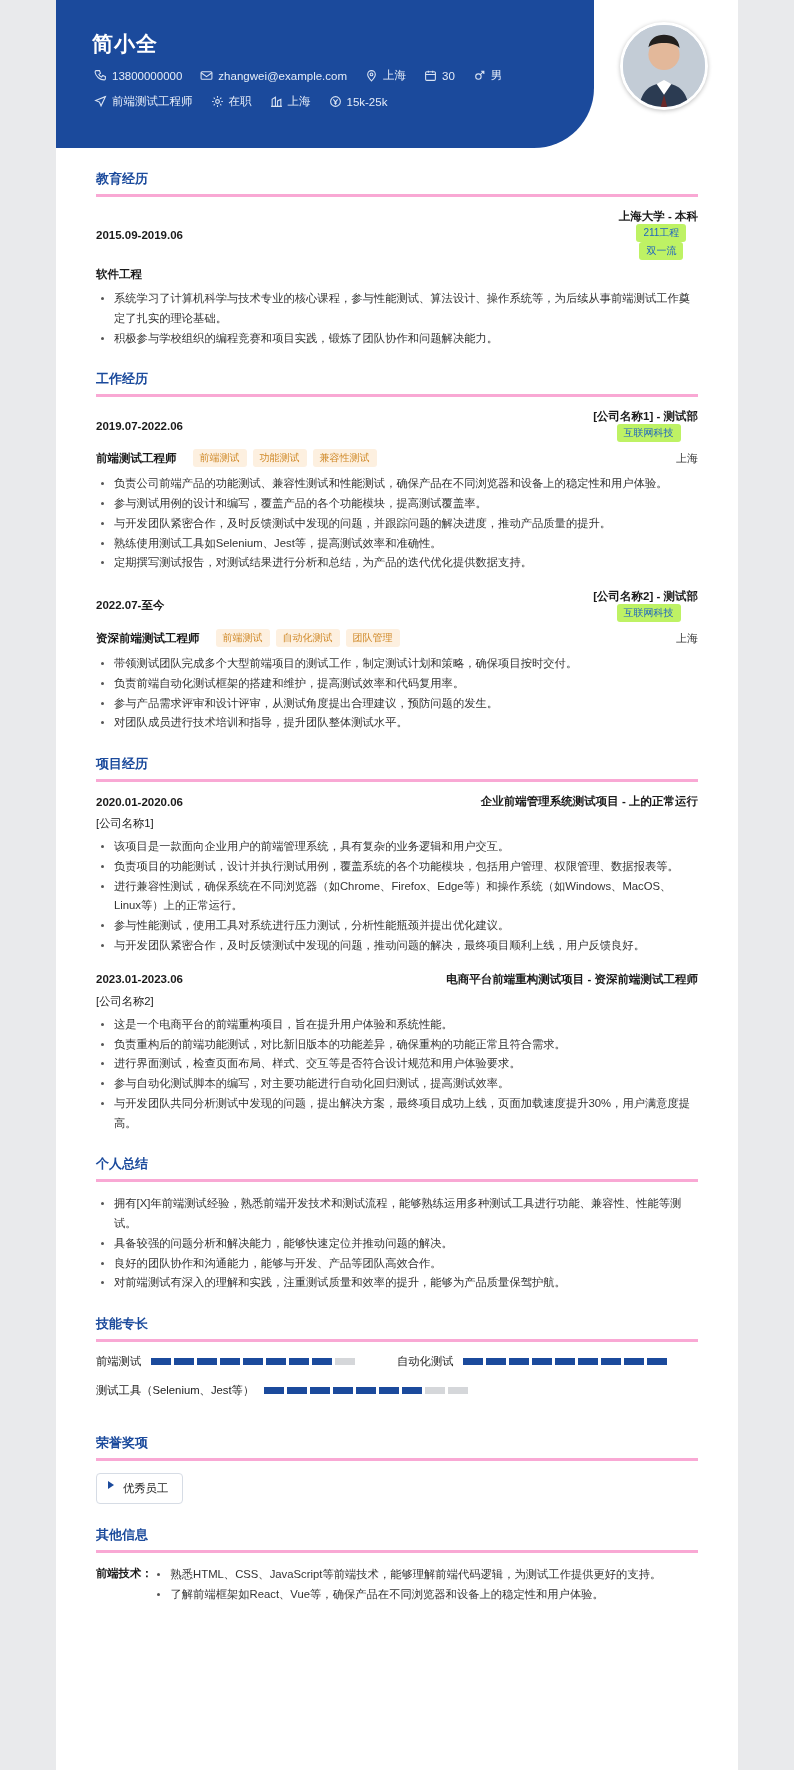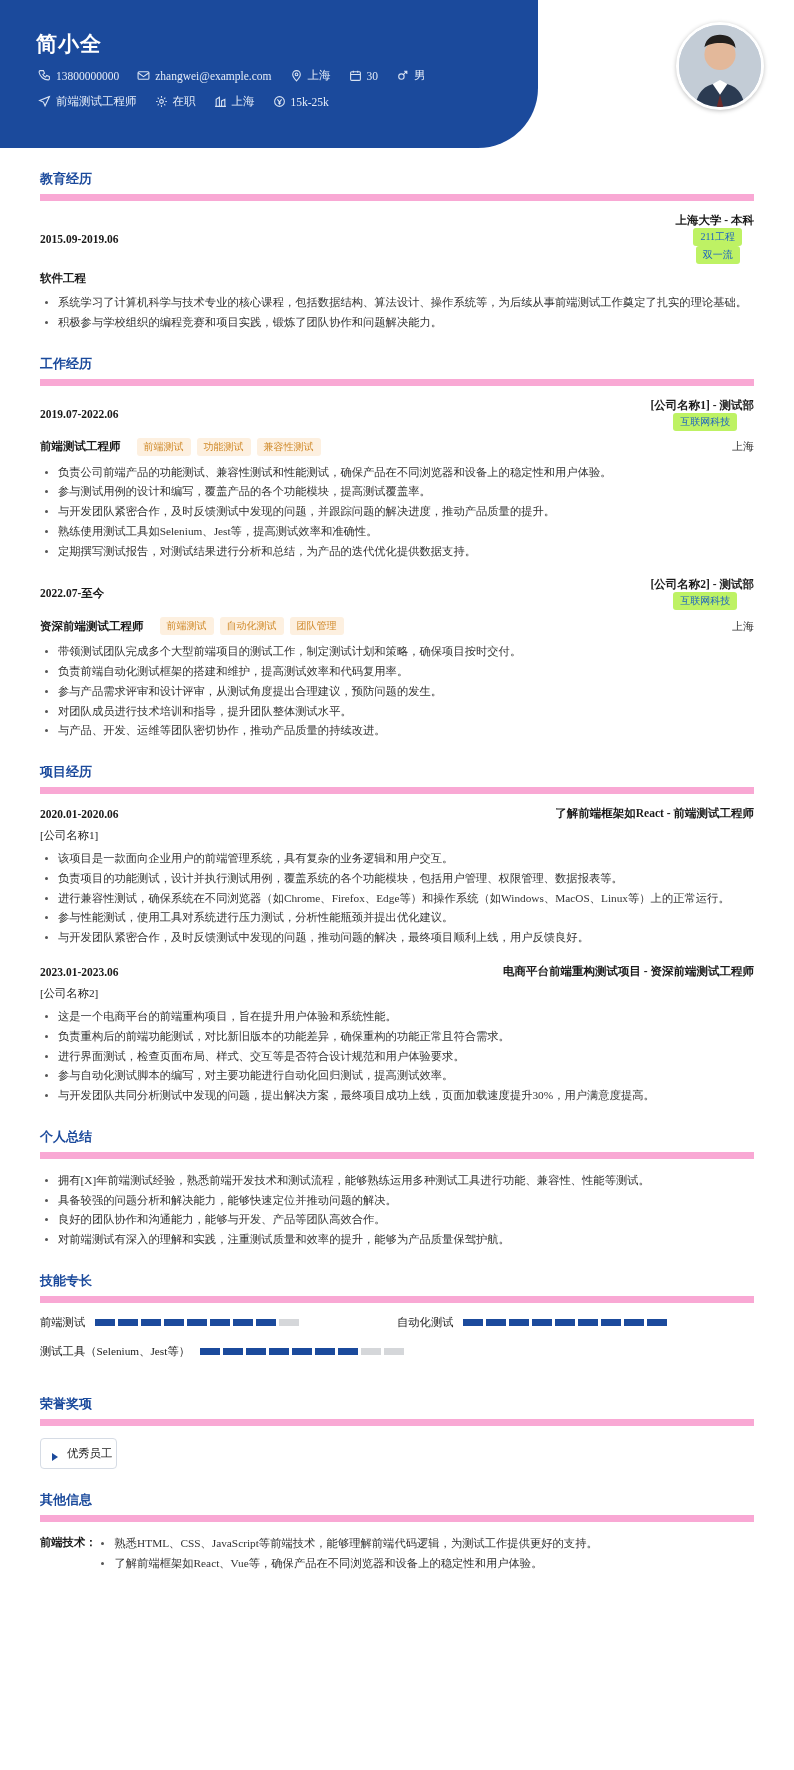--- a/index.html
+++ b/index.html
@@ -2,27 +2,26 @@
 <html><head>
 <meta charset="utf-8">
 <style>
   * { box-sizing: border-box; }
   html, body {
     margin: 0; padding: 0;
     background: #e9eaec;
     font-family: "Liberation Sans", "DejaVu Sans", sans-serif;
   }
   .page {
-    width: 794px;
+    width: 682px;
     min-height: 1770px;
     margin: 0 auto;
     background: #ffffff;
     position: relative;
     overflow: hidden;
-    font-family: Liberation Serif, serif;
   }
 
   
   .header {
     position: relative;
     height: 148px;
     background: #ffffff;
   }
   .header-blue {
     position: absolute;
@@ -81,21 +80,21 @@
 
   
   .body-wrap { padding: 0 40px 30px 40px; }
 
   .section { margin-top: 22px; }
   .section-title {
     color: #1b4a9c;
     font-size: 13px;
     font-weight: bold;
     padding-bottom: 6px;
-    border-bottom: 7px solid #f9a8d4;
+    border-bottom: 3px solid #f9a8d4;
     margin-bottom: 12px;
   }
 
   .entry { margin-bottom: 16px; }
   .entry-line {
     display: flex;
     justify-content: space-between;
     align-items: center;
     font-size: 11.5px;
     color: #222;
@@ -167,24 +166,24 @@
   .seg {
     width: 20px; height: 7px;
     margin-right: 3px;
     background: #d5d7da;
   }
   .seg.on { background: #1b4a9c; }
 
   
   .award {
     display: inline-flex;
-    align-items: flex-end;
+    align-items: flex-start;
     border: 1px solid #d6dce5;
     border-radius: 4px;
-    padding: 7px 4px 7px 11px;
+    padding: 7px 14px 7px 11px;
     font-size: 11.3px;
     color: #222;
     background: #fff;
   }
   .award .tri {
     width: 0; height: 0;
     border-left: 6px solid #1b4a9c;
     border-top: 4px solid transparent;
     border-bottom: 4px solid transparent;
     margin-right: 9px;
@@ -320,21 +319,21 @@
           <span class="entry-right">
             <span class="org">上海大学 - 本科</span>
             <span class="tag tag-blue">211工程</span>
             <span class="tag tag-blue">双一流</span>
           </span>
         </div>
         <div class="entry-line sub">
           <span class="role">软件工程</span>
         </div>
         <ul class="bullets">
-          <li>系统学习了计算机科学与技术专业的核心课程，包括数据结构、算法设计、操作系统等，为后续从事前端测试工作奠定了扎实的理论基础。</li>
+          <li>系统学习了计算机科学与技术专业的核心课程，参与性能测试、算法设计、操作系统等，为后续从事前端测试工作奠定了扎实的理论基础。</li>
           <li>积极参与学校组织的编程竞赛和项目实践，锻炼了团队协作和问题解决能力。</li>
         </ul>
       </div>
     </div>
 
     <div class="section">
       <div class="section-title">工作经历</div>
 
       <div class="entry">
         <div class="entry-line">
@@ -377,32 +376,31 @@
             <span class="tag tag-orange">自动化测试</span>
             <span class="tag tag-orange">团队管理</span>
           </span>
           <span class="loc">上海</span>
         </div>
         <ul class="bullets">
           <li>带领测试团队完成多个大型前端项目的测试工作，制定测试计划和策略，确保项目按时交付。</li>
           <li>负责前端自动化测试框架的搭建和维护，提高测试效率和代码复用率。</li>
           <li>参与产品需求评审和设计评审，从测试角度提出合理建议，预防问题的发生。</li>
           <li>对团队成员进行技术培训和指导，提升团队整体测试水平。</li>
-          <li>与产品、开发、运维等团队密切协作，推动产品质量的持续改进。</li>
         </ul>
       </div>
     </div>
 
     <div class="section">
       <div class="section-title">项目经历</div>
 
       <div class="entry">
         <div class="entry-line">
           <span class="date">2020.01-2020.06</span>
-          <span class="org">了解前端框架如React - 前端测试工程师</span>
+          <span class="org">企业前端管理系统测试项目 - 上的正常运行</span>
         </div>
         <div class="plain-sub">[公司名称1]</div>
         <ul class="bullets">
           <li>该项目是一款面向企业用户的前端管理系统，具有复杂的业务逻辑和用户交互。</li>
           <li>负责项目的功能测试，设计并执行测试用例，覆盖系统的各个功能模块，包括用户管理、权限管理、数据报表等。</li>
           <li>进行兼容性测试，确保系统在不同浏览器（如Chrome、Firefox、Edge等）和操作系统（如Windows、MacOS、Linux等）上的正常运行。</li>
           <li>参与性能测试，使用工具对系统进行压力测试，分析性能瓶颈并提出优化建议。</li>
           <li>与开发团队紧密合作，及时反馈测试中发现的问题，推动问题的解决，最终项目顺利上线，用户反馈良好。</li>
         </ul>
       </div>

